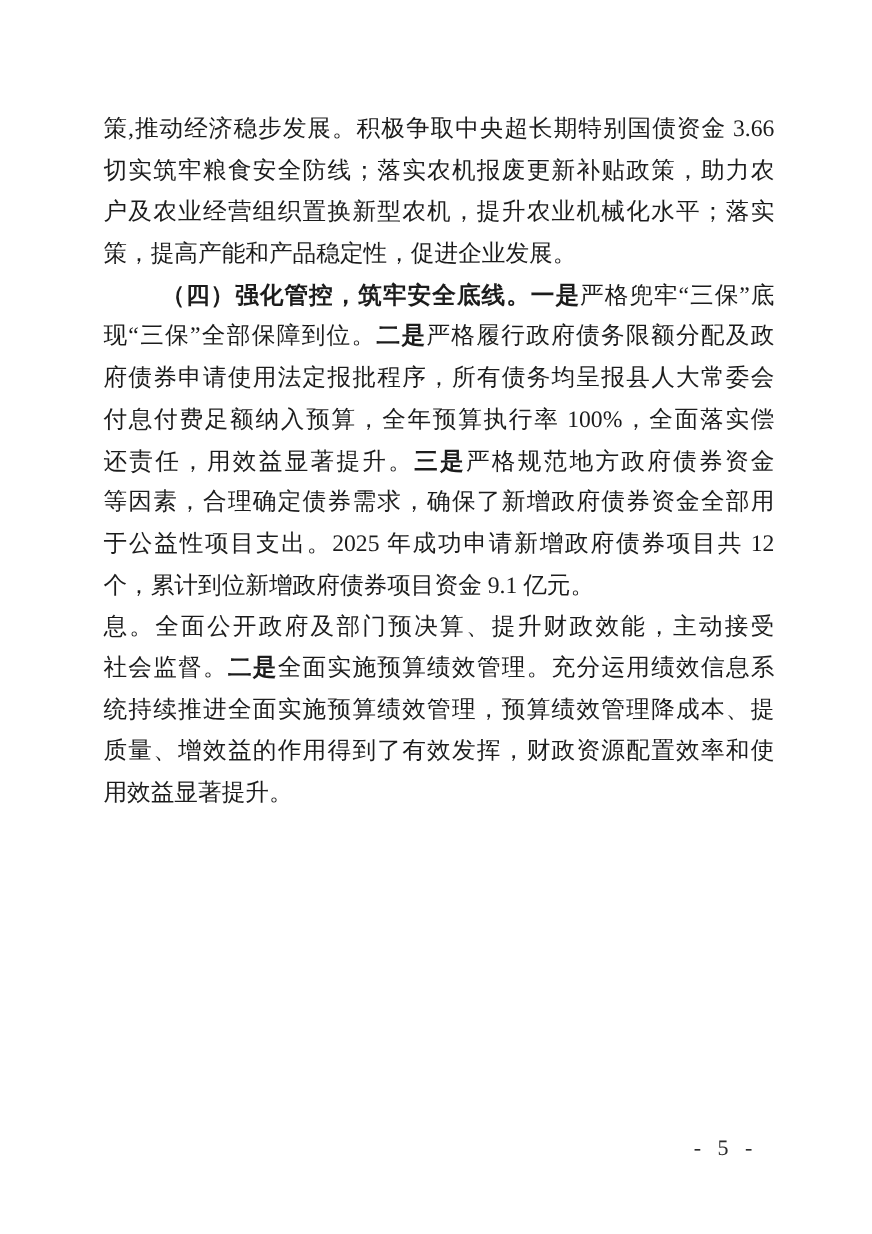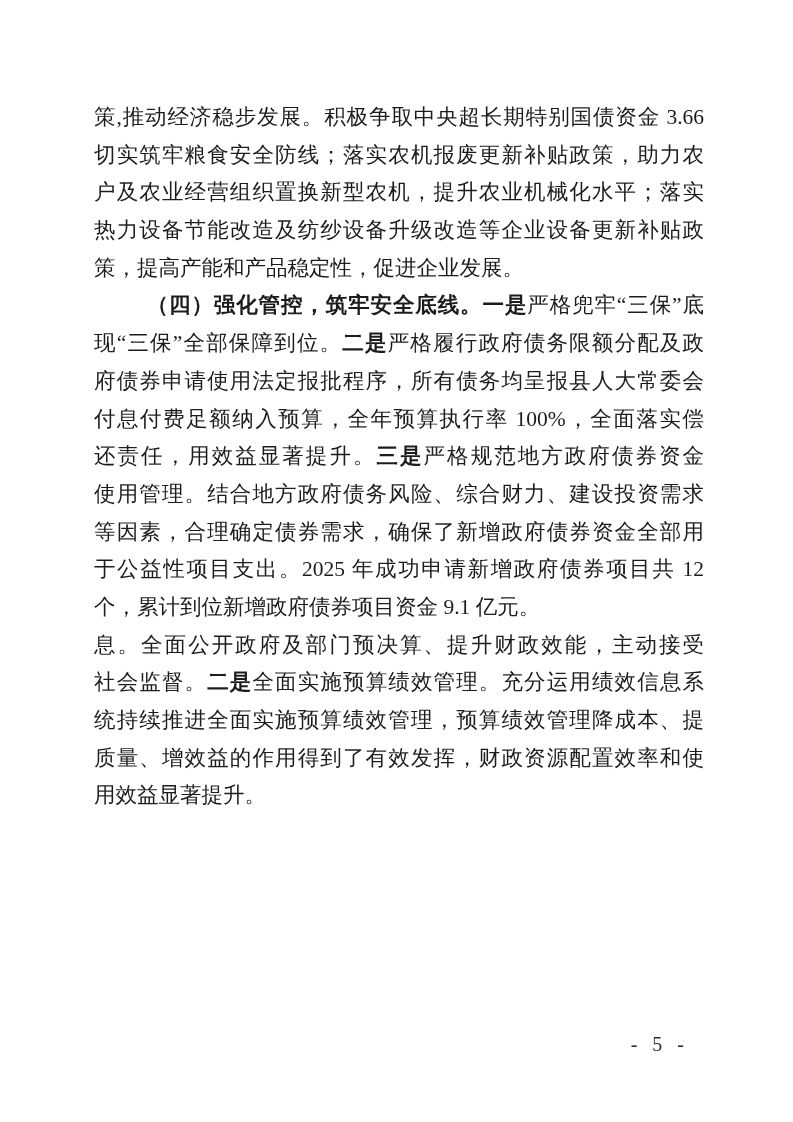--- a/index.html
+++ b/index.html
@@ -55,30 +55,28 @@
 </style>
 </head>
 <body>
 
 <div class="page">
   <div class="content" id="doc-content">
       <div class="para">
         <div class="line first"><span>策,推动经济稳步发展。积极争取中央超长期特别国债资金 3.66</span></div>
         <div class="line"><span>切实筑牢粮食安全防线；落实农机报废更新补贴政策，助力农</span></div>
         <div class="line"><span>户及农业经营组织置换新型农机，提升农业机械化水平；落实</span></div>
-        <div class="line"><span>热力设备节能改造及纺纱设备升级改造等企业设备更新补贴政</span></div>
         <div class="line last"><span>策，提高产能和产品稳定性，促进企业发展。</span></div>
       </div>
       <div class="para indent">
         <div class="line first"><span class="b">（四）强化管控，筑牢安全底线。一是</span><span>严格兜牢“三保”底</span></div>
         <div class="line"><span>现“三保”全部保障到位。</span><span class="b">二是</span><span>严格履行政府债务限额分配及政</span></div>
         <div class="line"><span>府债券申请使用法定报批程序，所有债务均呈报县人大常委会</span></div>
         <div class="line"><span>付息付费足额纳入预算，全年预算执行率 100%，全面落实偿</span></div>
         <div class="line"><span>还责任，用效益显著提升。</span><span class="b">三是</span><span>严格规范地方政府债券资金</span></div>
-        <div class="line"><span>使用管理。结合地方政府债务风险、综合财力、建设投资需求</span></div>
         <div class="line"><span>等因素，合理确定债券需求，确保了新增政府债券资金全部用</span></div>
         <div class="line"><span>于公益性项目支出。2025 年成功申请新增政府债券项目共 12</span></div>
         <div class="line last"><span>个，累计到位新增政府债券项目资金 9.1 亿元。</span></div>
       </div>
       <div class="para indent">
         <div class="line"><span>息。全面公开政府及部门预决算、提升财政效能，主动接受</span></div>
         <div class="line"><span>社会监督。</span><span class="b">二是</span><span>全面实施预算绩效管理。充分运用绩效信息系</span></div>
         <div class="line"><span>统持续推进全面实施预算绩效管理，预算绩效管理降成本、提</span></div>
         <div class="line"><span>质量、增效益的作用得到了有效发挥，财政资源配置效率和使</span></div>
         <div class="line last"><span>用效益显著提升。</span></div>

